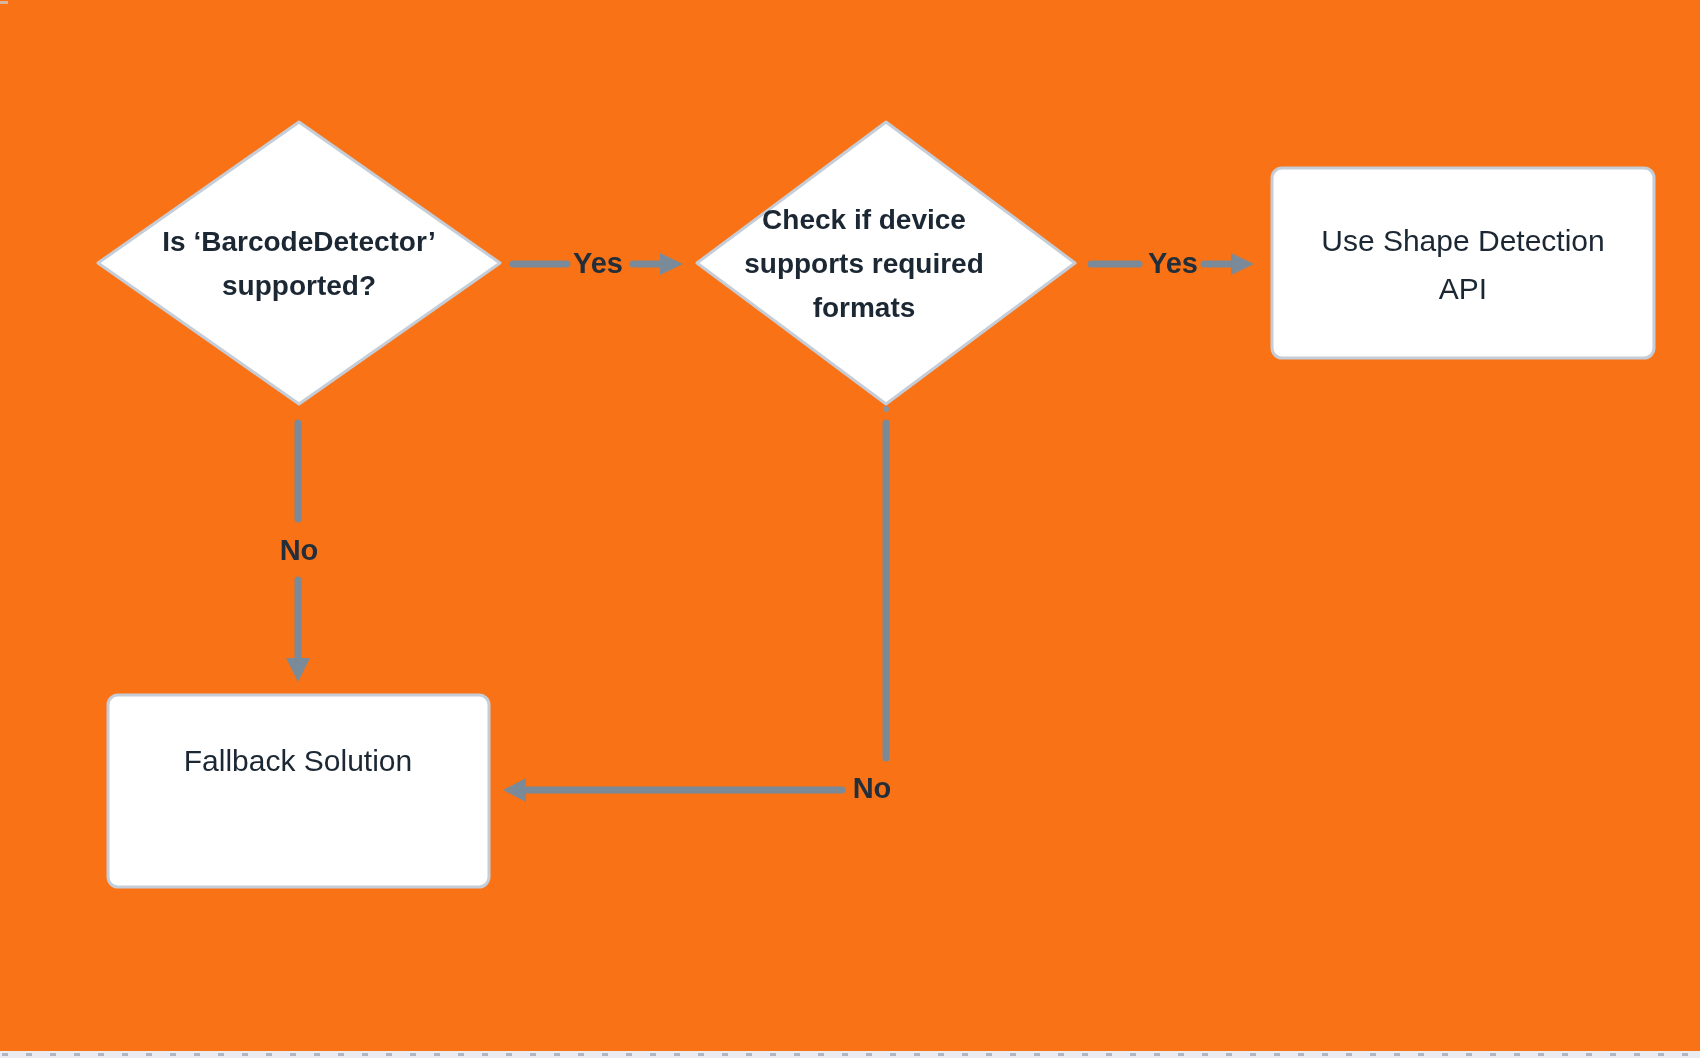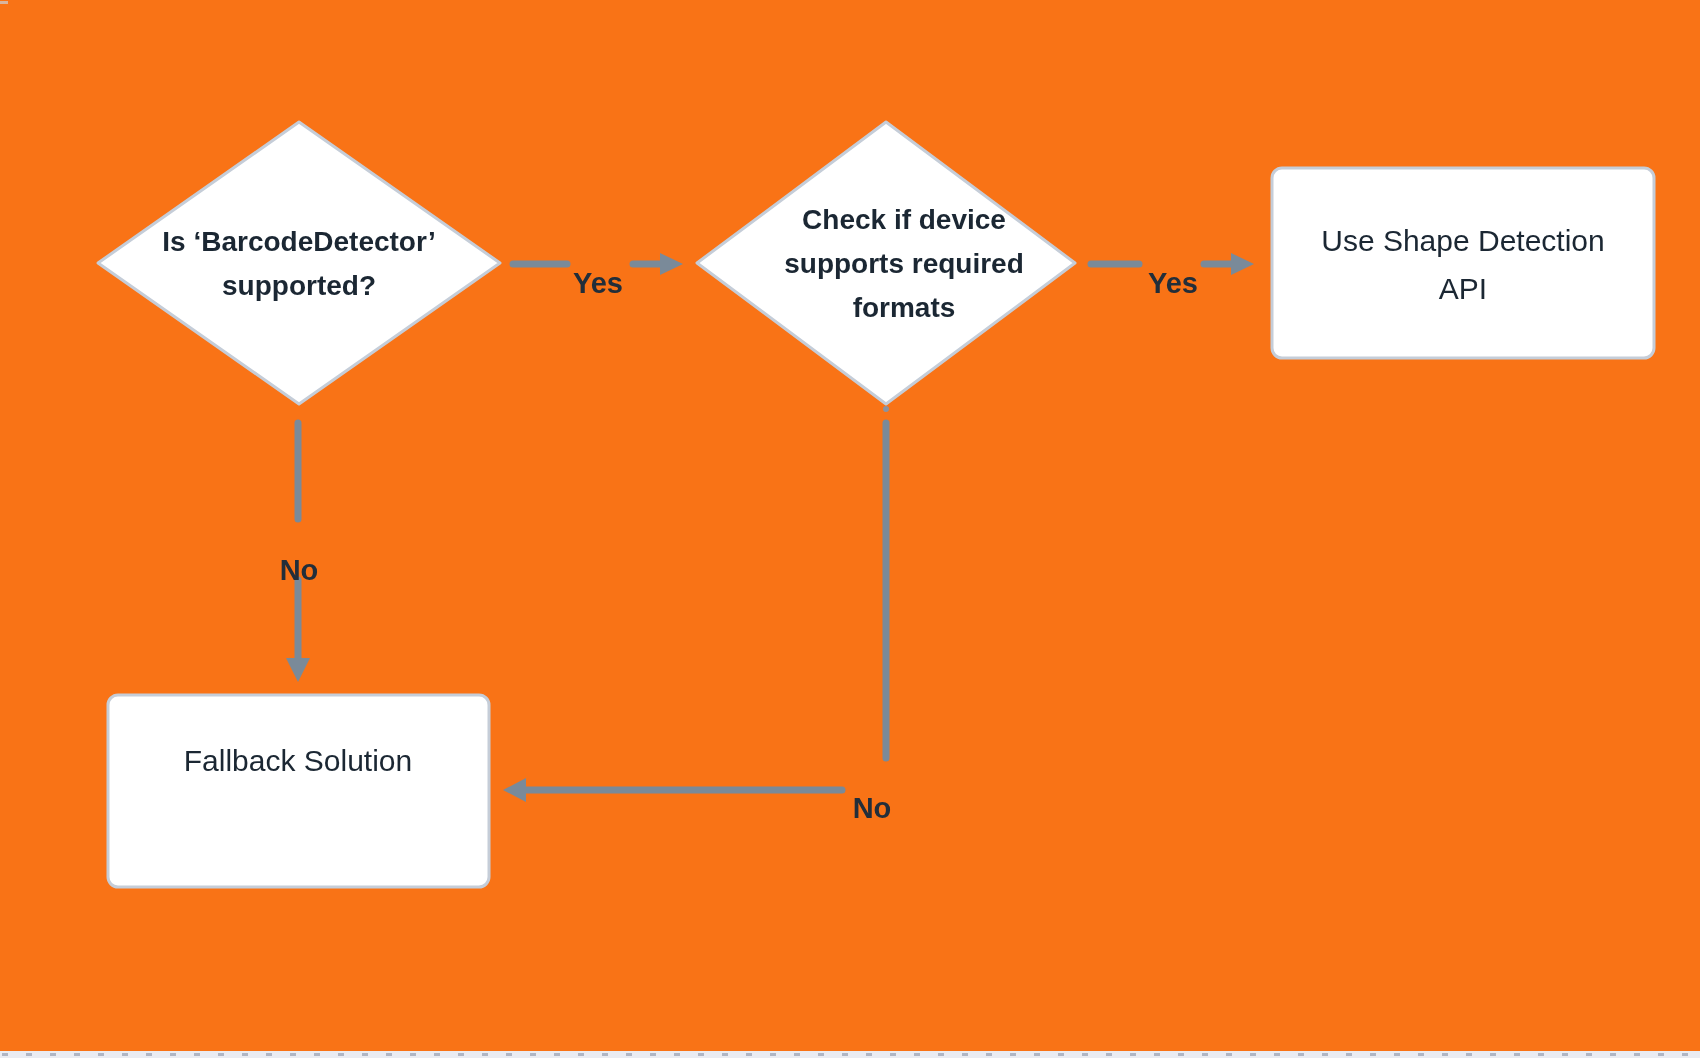--- a/index.html
+++ b/index.html
@@ -28,21 +28,20 @@
     line-height: 48px;
   }
   .edge-label {
     position: absolute;
     transform: translate(-50%, -50%);
     color: #222e3a;
     font-size: 29px;
     font-weight: 600;
     line-height: 30px;
     white-space: nowrap;
-    margin-top: 20px;
   }
   .bottom-strip {
     position: absolute;
     left: 0;
     right: 0;
     top: 1051px;
     height: 7px;
     background: #eaecf2;
   }
   .bottom-strip::before {
@@ -94,21 +93,21 @@
     <polygon points="286,658 310,658 298,682" fill="#7a8a99"></polygon>
 
     <circle cx="886" cy="409" r="3" fill="#8b93a0"></circle>
     <line x1="886" y1="423" x2="886" y2="758" stroke="#7a8a99" stroke-width="7" stroke-linecap="round"></line>
     <line x1="842" y1="790" x2="526" y2="790" stroke="#7a8a99" stroke-width="7" stroke-linecap="round"></line>
     <polygon points="526,778 526,802 503,790" fill="#7a8a99"></polygon>
   </svg>
 
   <div class="node-label" style="left:299px; top:264px; width:300px;">Is ‘BarcodeDetector’ supported?</div>
 
-  <div class="node-label" style="left:904px; top:264px; width:330px;">Check if device supports required formats</div>
+  <div class="node-label" style="left:864px; top:264px; width:330px;">Check if device supports required formats</div>
 
   <div class="node-label process" style="left:1463px; top:265px; width:330px;">Use Shape Detection API</div>
 
   <div class="node-label process" style="left:298px; top:761px; width:340px;">Fallback Solution</div>
 
   <div class="edge-label" style="left:598px; top:263px;">Yes</div>
 
   <div class="edge-label" style="left:1173px; top:263px;">Yes</div>
 
   <div class="edge-label" style="left:299px; top:550px;">No</div>

